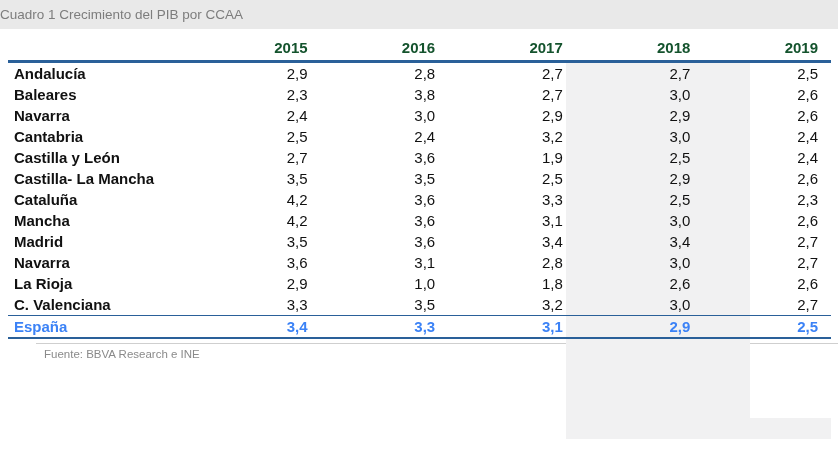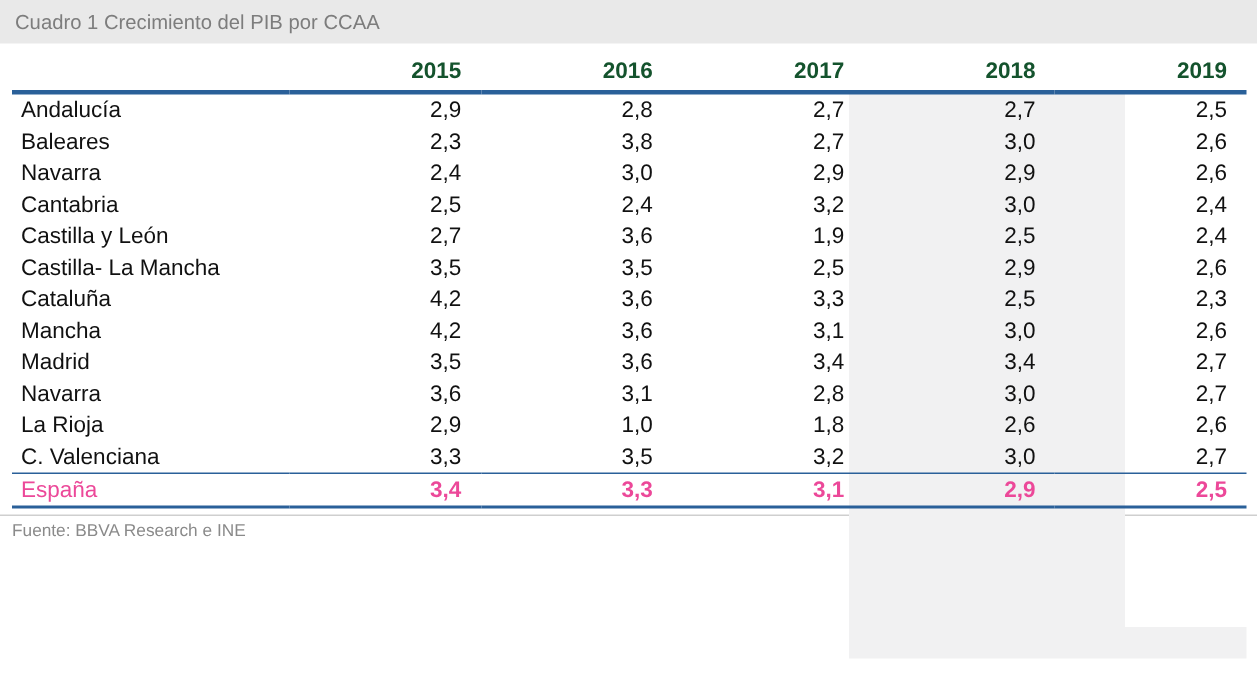--- a/index.html
+++ b/index.html
@@ -8,21 +8,20 @@
     width:838px; height:464px;
     background:#ffffff;
     font-family:"Liberation Sans", sans-serif;
     overflow:hidden;
     box-sizing:border-box;
   }
   .title-bar {
     height:29px;
     background:#e9e9e9;
     display:flex; align-items:center;
-    padding-left:10px;
     color:#7d7d7d;
     font-size:13.5px;
   }
   .table-wrap {
     position:relative;
     margin:8px 7px 0 8px; 
   }
   .shade-band {
     position:absolute;
     left:558px; top:23px;
@@ -60,45 +59,46 @@
     color:#111111;
     text-align:right;
     padding:0 13px 0 0;
     height:21px;
     line-height:21px;
     white-space:nowrap;
     overflow:hidden;
   }
   table.pib td.region {
     text-align:left;
-    font-weight:normal;
+    font-weight:bold;
     padding:0 0 0 6px;
   }
   table.pib tfoot td {
     font-size:15px;
     font-weight:bold;
-    color:#ec4899;
+    color:#3b82f6;
     text-align:right;
     padding:0 13px 0 0;
     height:21px;
     line-height:21px;
     border-top:1px solid #2a6099;
     border-bottom:2px solid #2a6099;
     white-space:nowrap;
   }
   table.pib tfoot td.region {
     text-align:left;
     padding:0 0 0 6px;
   }
   .footer {
     margin-top:4px;
     border-top:1px solid #cfcfcf;
     padding:4px 0 0 8px;
     font-size:11.5px;
     color:#8a8a8a;
+    margin-left:36px;
   }
 </style>
 </head>
 <body>
 
 <div class="figure">
   <div class="title-bar">
     <span>Cuadro 1 Crecimiento del PIB por CCAA</span>
   </div>
 

